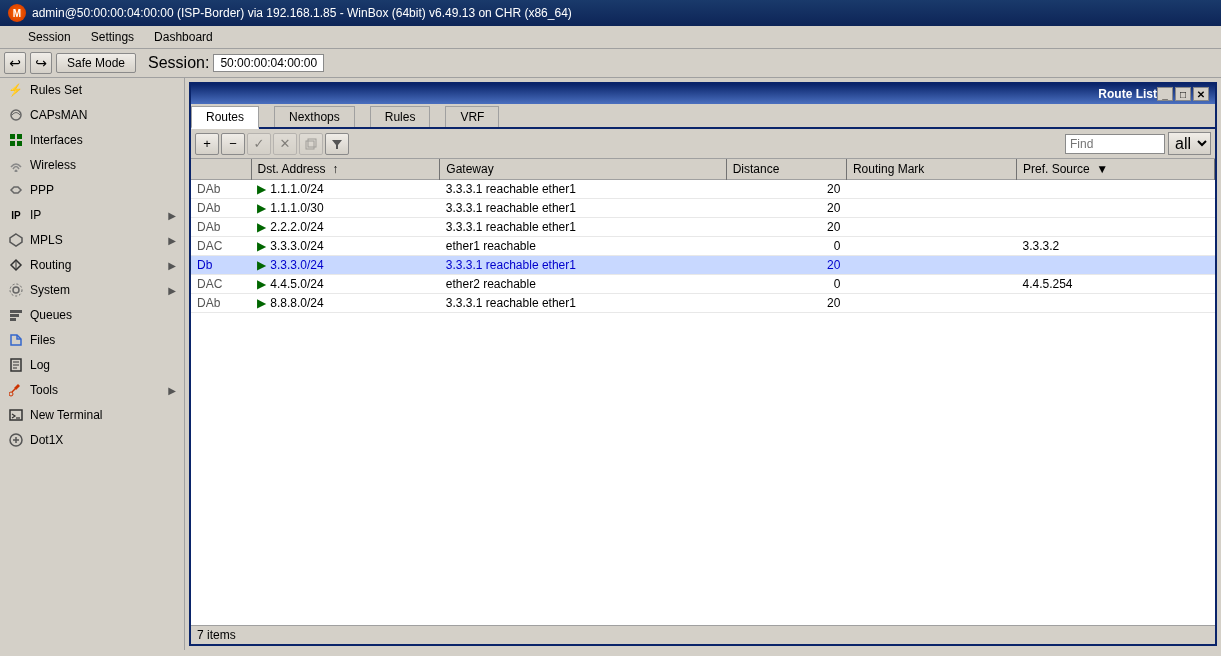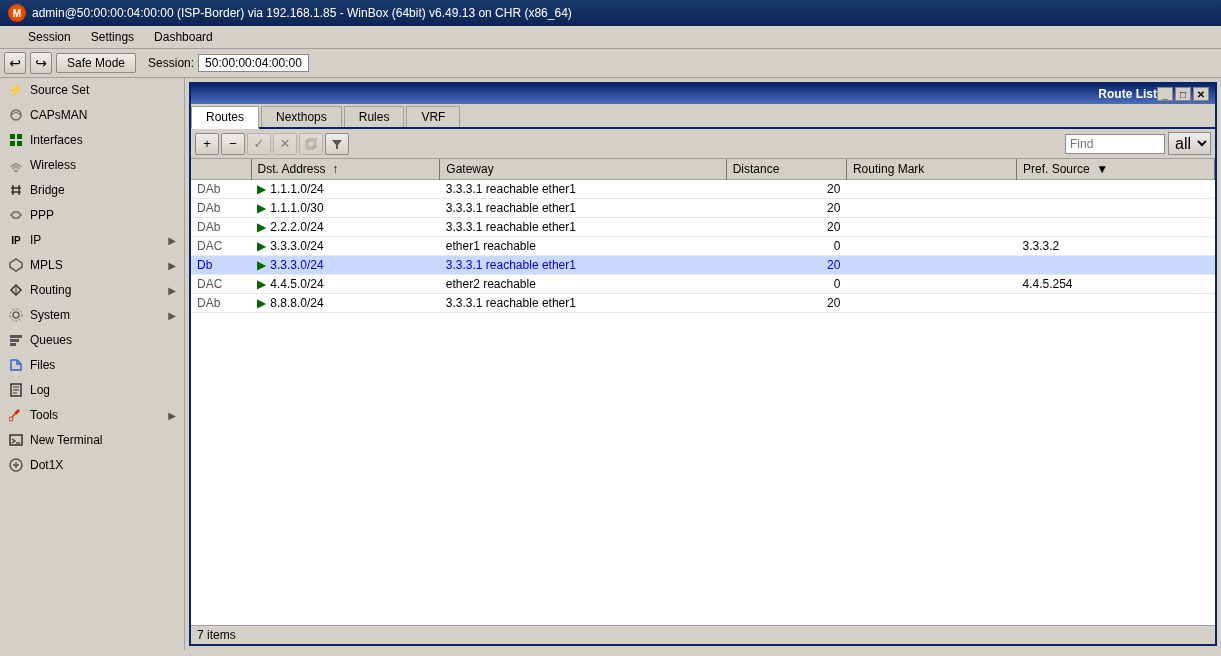--- a/index.html
+++ b/index.html
@@ -57,21 +57,21 @@
     }
     .toolbar-icon {
       background: linear-gradient(to bottom, #f0ede8, #d4d0c8);
       border: 1px solid #8a8a8a;
       width: 22px; height: 22px;
       display: flex; align-items: center; justify-content: center;
       cursor: pointer;
       border-radius: 2px;
       font-size: 14px;
     }
-    #session-label { font-size: 12px; margin-left: 8px; }
+    #session-label { font-size: 16px; margin-left: 8px; }
     #session-value {
       background: white;
       border: 1px solid #8a8a8a;
       padding: 1px 6px;
       font-size: 12px;
     }
 
     
     #main-layout {
       display: flex;
@@ -171,21 +171,21 @@
       border-bottom: 2px solid #0a246a;
       padding-top: 2px;
     }
     .route-tab {
       padding: 3px 14px;
       cursor: pointer;
       font-size: 12px;
       border: 1px solid #a0a0a0;
       border-bottom: none;
       background: #d4d0c8;
-      margin-right: 2px;
+      margin-right: 15px;
     }
     .route-tab.active {
       background: white;
       border-bottom: 2px solid white;
       margin-bottom: -2px;
       z-index: 1;
     }
 
     
     #route-toolbar {
@@ -290,21 +290,21 @@
   <span id="session-label">Session:</span>
   <span id="session-value">50:00:00:04:00:00</span>
 </div>
 
 <div id="main-layout">
 
   <div id="sidebar">
 
     <div class="sidebar-item">
       <div class="si-icon icon-quickset">⚡</div>
-      <span>Source Set</span>
+      <span>Rules Set</span>
     </div>
     <div class="sidebar-item">
       <div class="si-icon icon-capsman">
         <svg width="14" height="14" viewBox="0 0 14 14">
             <circle cx="7" cy="7" r="5" fill="none" stroke="#666" stroke-width="1.5"></circle>
             <path d="M3,7 Q7,2 11,7" fill="none" stroke="#666" stroke-width="1"></path>
           </svg>
       </div>
       <span>CAPsMAN</span>
     </div>
@@ -321,31 +321,20 @@
     </div>
     <div class="sidebar-item">
       <div class="si-icon icon-wireless">
         <svg width="14" height="14" viewBox="0 0 14 14">
             <path d="M2,9 Q7,3 12,9" fill="none" stroke="#888" stroke-width="1.5"></path>
             <path d="M4,11 Q7,6 10,11" fill="none" stroke="#888" stroke-width="1.5"></path>
             <circle cx="7" cy="13" r="1.5" fill="#888"></circle>
           </svg>
       </div>
       <span>Wireless</span>
-    </div>
-    <div class="sidebar-item">
-      <div class="si-icon icon-bridge">
-        <svg width="14" height="14" viewBox="0 0 14 14">
-            <line x1="2" y1="5" x2="12" y2="5" stroke="#333" stroke-width="1.5"></line>
-            <line x1="2" y1="9" x2="12" y2="9" stroke="#333" stroke-width="1.5"></line>
-            <line x1="4" y1="2" x2="4" y2="12" stroke="#333" stroke-width="1.5"></line>
-            <line x1="10" y1="2" x2="10" y2="12" stroke="#333" stroke-width="1.5"></line>
-          </svg>
-      </div>
-      <span>Bridge</span>
     </div>
     <div class="sidebar-item">
       <div class="si-icon icon-ppp">
         <svg width="14" height="14" viewBox="0 0 14 14">
             <path d="M2,7 L5,4 L9,4 L12,7 L9,10 L5,10 Z" fill="none" stroke="#666" stroke-width="1.5"></path>
           </svg>
       </div>
       <span>PPP</span>
     </div>
     <div class="sidebar-item">

